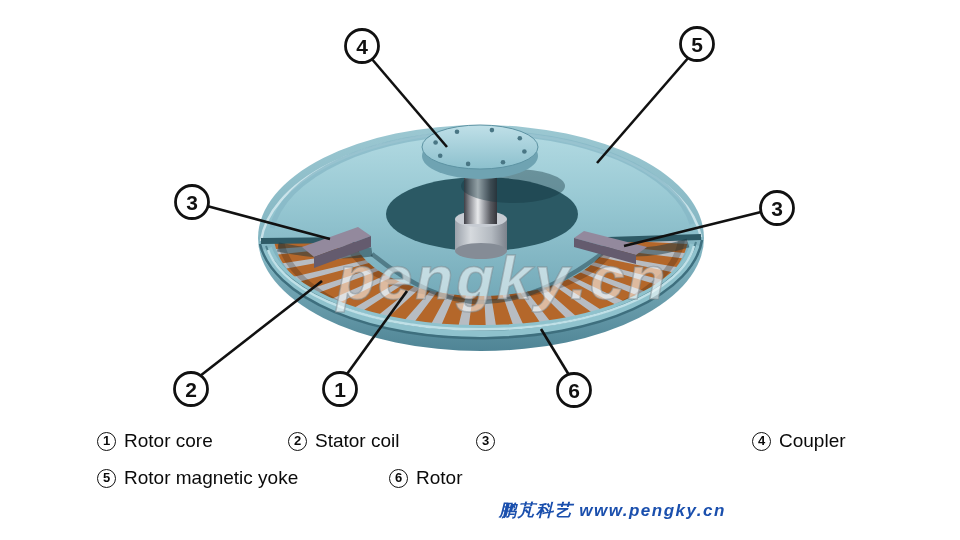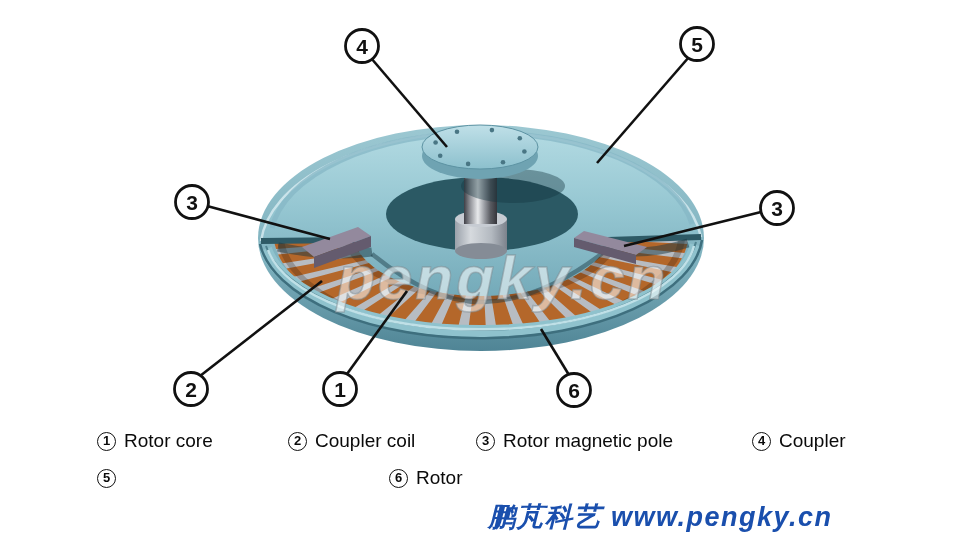--- a/index.html
+++ b/index.html
@@ -19,22 +19,22 @@
   .legend-item{
     position:absolute;display:inline-flex;align-items:center;gap:8px;height:22px;
     color:#0a0a0a;font-size:19px;line-height:22px;white-space:nowrap;
   }
   .legend-badge{
     box-sizing:border-box;display:inline-flex;align-items:center;justify-content:center;
     width:19px;height:19px;border:1.7px solid #111111;border-radius:50%;
     font-size:13px;font-weight:bold;padding-bottom:1px;
   }
   .footer-brand{
-    position:absolute;left:488px;top:499px;
-    color:#1a4fad;font-size:27px;font-weight:bold;font-style:italic;
+    position:absolute;left:499px;top:499px;
+    color:#1a4fad;font-size:17px;font-weight:bold;font-style:italic;
     letter-spacing:1.5px;white-space:nowrap;
   }
 </style>
 </head>
 <body>
 
 <div class="stage">
 
   <svg width="960" height="540" viewBox="0 0 960 540">
     <defs>
@@ -161,32 +161,32 @@
     </g>
   </svg>
 
   <div>
     <div class="legend-item" style="left:97px;top:430px;">
       <span class="legend-badge">1</span>
       <span>Rotor core</span>
     </div>
     <div class="legend-item" style="left:288px;top:430px;">
       <span class="legend-badge">2</span>
-      <span>Coupler coil</span>
+      <span>Stator coil</span>
     </div>
     <div class="legend-item" style="left:476px;top:430px;">
       <span class="legend-badge">3</span>
-      <span>Rotor magnetic pole</span>
     </div>
     <div class="legend-item" style="left:752px;top:430px;">
       <span class="legend-badge">4</span>
       <span>Coupler</span>
     </div>
     <div class="legend-item" style="left:97px;top:467px;">
       <span class="legend-badge">5</span>
+      <span>Rotor magnetic yoke</span>
     </div>
     <div class="legend-item" style="left:389px;top:467px;">
       <span class="legend-badge">6</span>
       <span>Rotor</span>
     </div>
   </div>
 
   <div class="footer-brand">鹏芃科艺 www.pengky.cn</div>
 
 </div>

